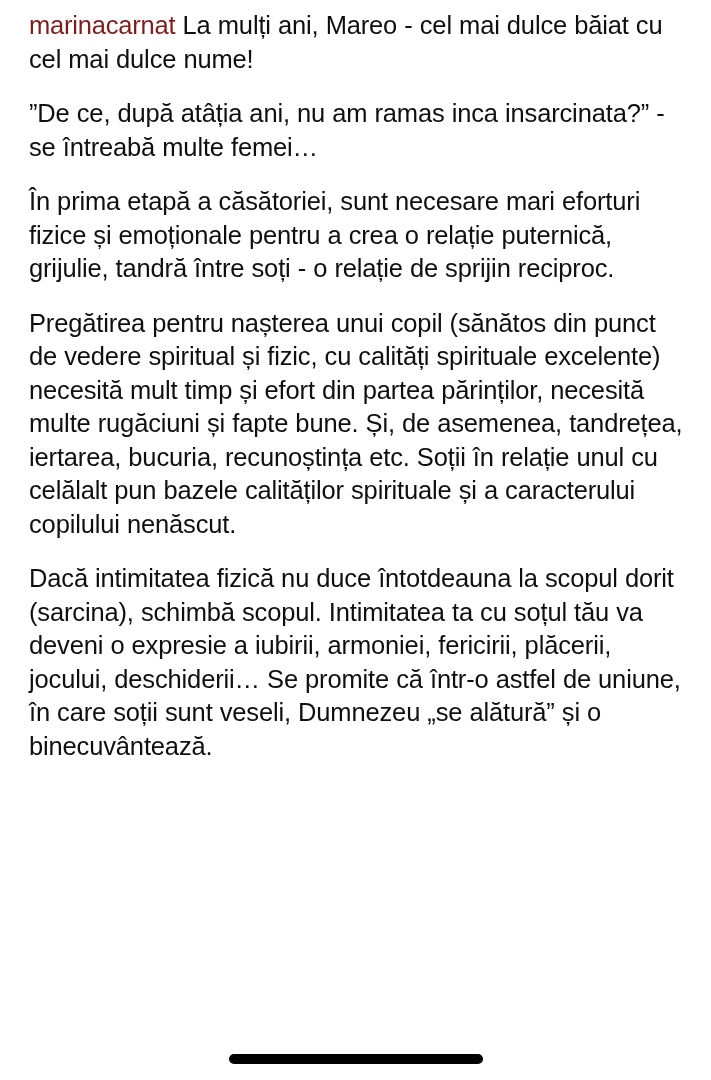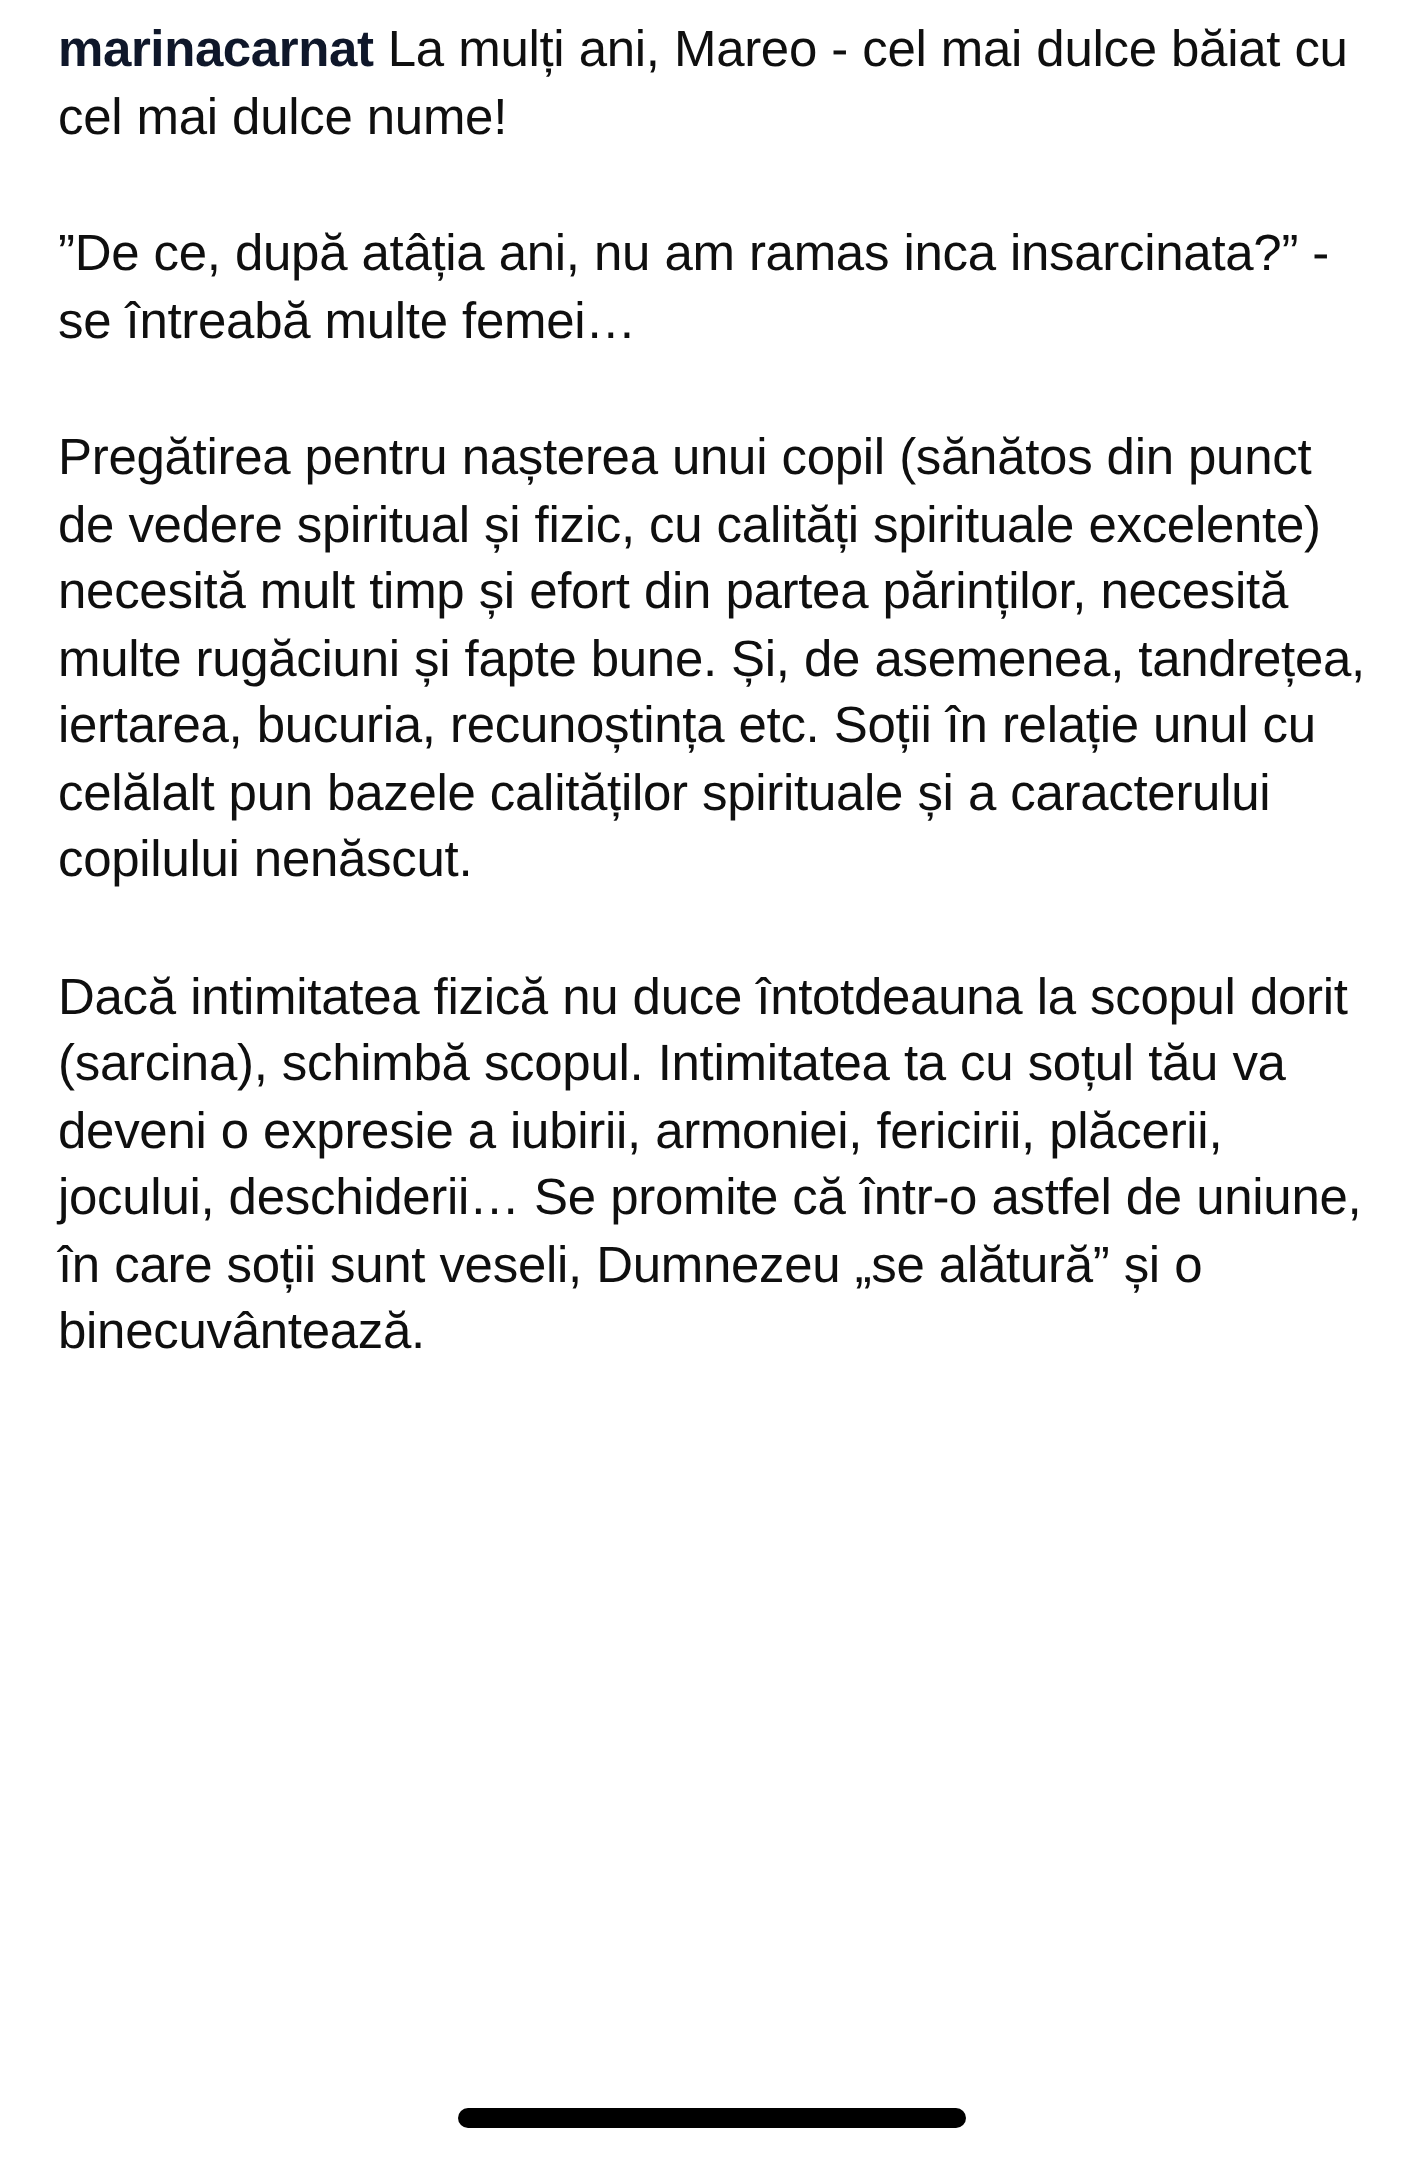--- a/index.html
+++ b/index.html
@@ -37,26 +37,26 @@
   }
 
   .paragraph {
     margin: 0;
     padding: 0;
     white-space: pre-wrap;
   }
 
   
   .paragraph + .paragraph {
-    margin-top: 35px;
+    margin-top: 21px;
   }
 
   .username {
-    font-weight: 700;
-    color: #0f172a;
+    font-weight: 400;
+    color: #7f1d1d;
     letter-spacing: -0.2px;
   }
 
   .home-indicator {
     position: absolute;
     left: 229px;
     top: 1054px;
     width: 254px;
     height: 10px;
     background: #000000;
@@ -68,20 +68,21 @@
 
 <div class="screen">
 
   <div class="caption-body">
 
     <p class="paragraph"><span class="username">marinacarnat</span><span> La mulți ani, Mareo - cel mai dulce băiat cu cel mai dulce nume!</span></p>
 
     <p class="paragraph"><span>”De ce, după atâția ani, nu am ramas inca insarcinata?” - se întreabă multe femei…</span></p>
 
 
+    <p class="paragraph"><span>În prima etapă a căsătoriei, sunt necesare mari eforturi fizice și emoționale pentru a crea o relație puternică, grijulie, tandră între soți - o relație de sprijin reciproc.</span></p>
 
 
     <p class="paragraph"><span>Pregătirea pentru nașterea unui copil (sănătos din punct de vedere spiritual și fizic, cu calități spirituale excelente) necesită mult timp și efort din partea părinților, necesită multe rugăciuni și fapte bune. Și, de asemenea, tandrețea, iertarea, bucuria, recunoștința etc. Soții în relație unul cu celălalt pun bazele calităților spirituale și a caracterului copilului nenăscut.</span></p>
 
     <p class="paragraph"><span>Dacă intimitatea fizică nu duce întotdeauna la scopul dorit (sarcina), schimbă scopul. Intimitatea ta cu soțul tău va deveni o expresie a iubirii, armoniei, fericirii, plăcerii, jocului, deschiderii… Se promite că într-o astfel de uniune, în care soții sunt veseli, Dumnezeu „se alătură” și o binecuvântează.</span></p>
 
   </div>
 
   <div class="home-indicator"></div>
 

